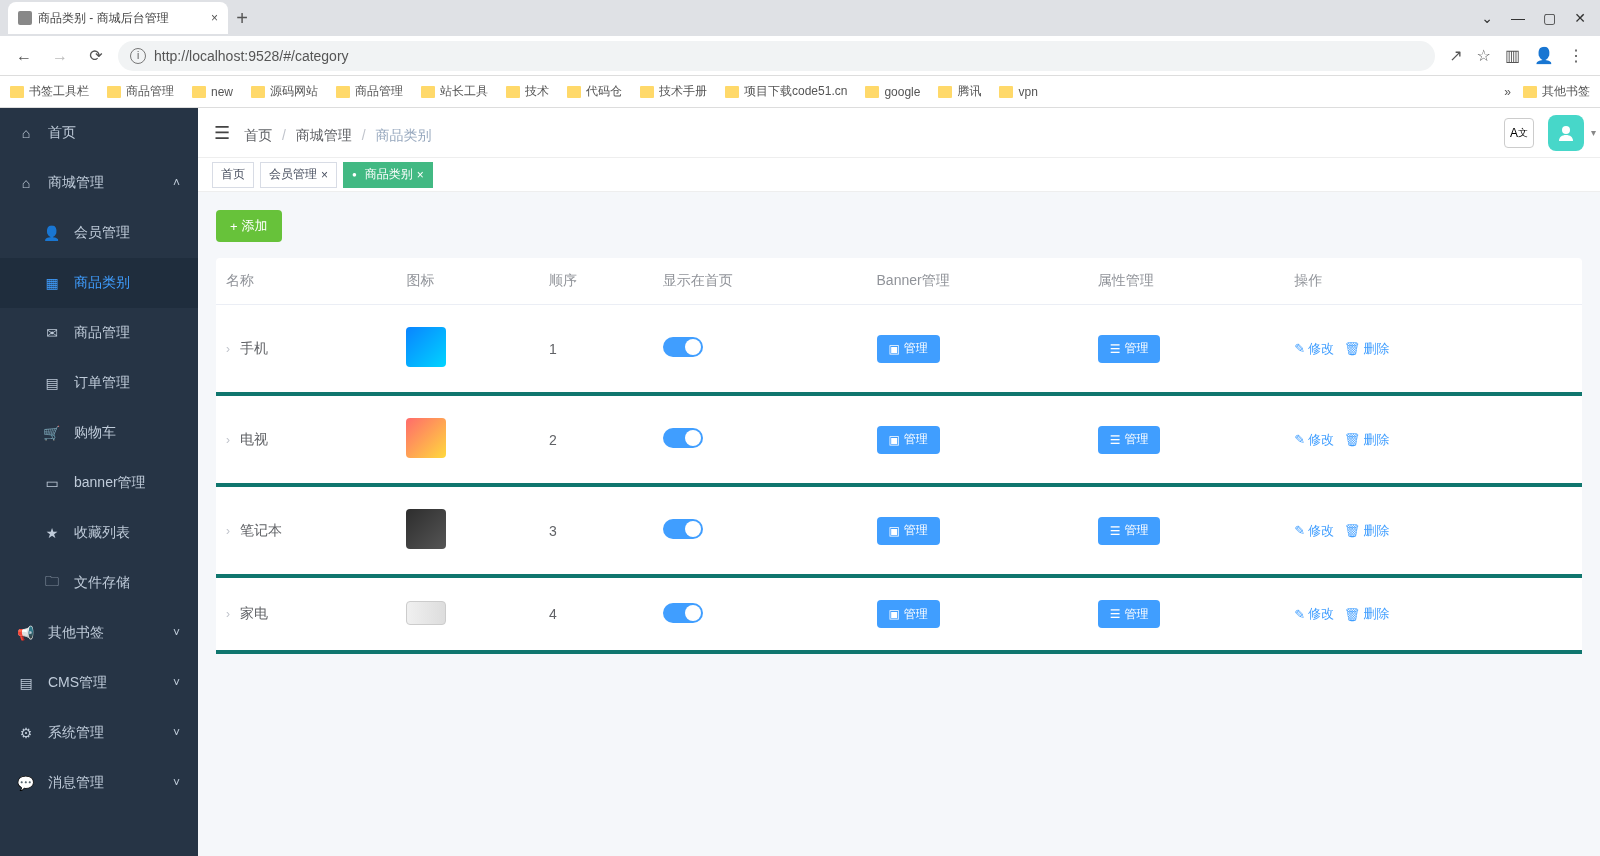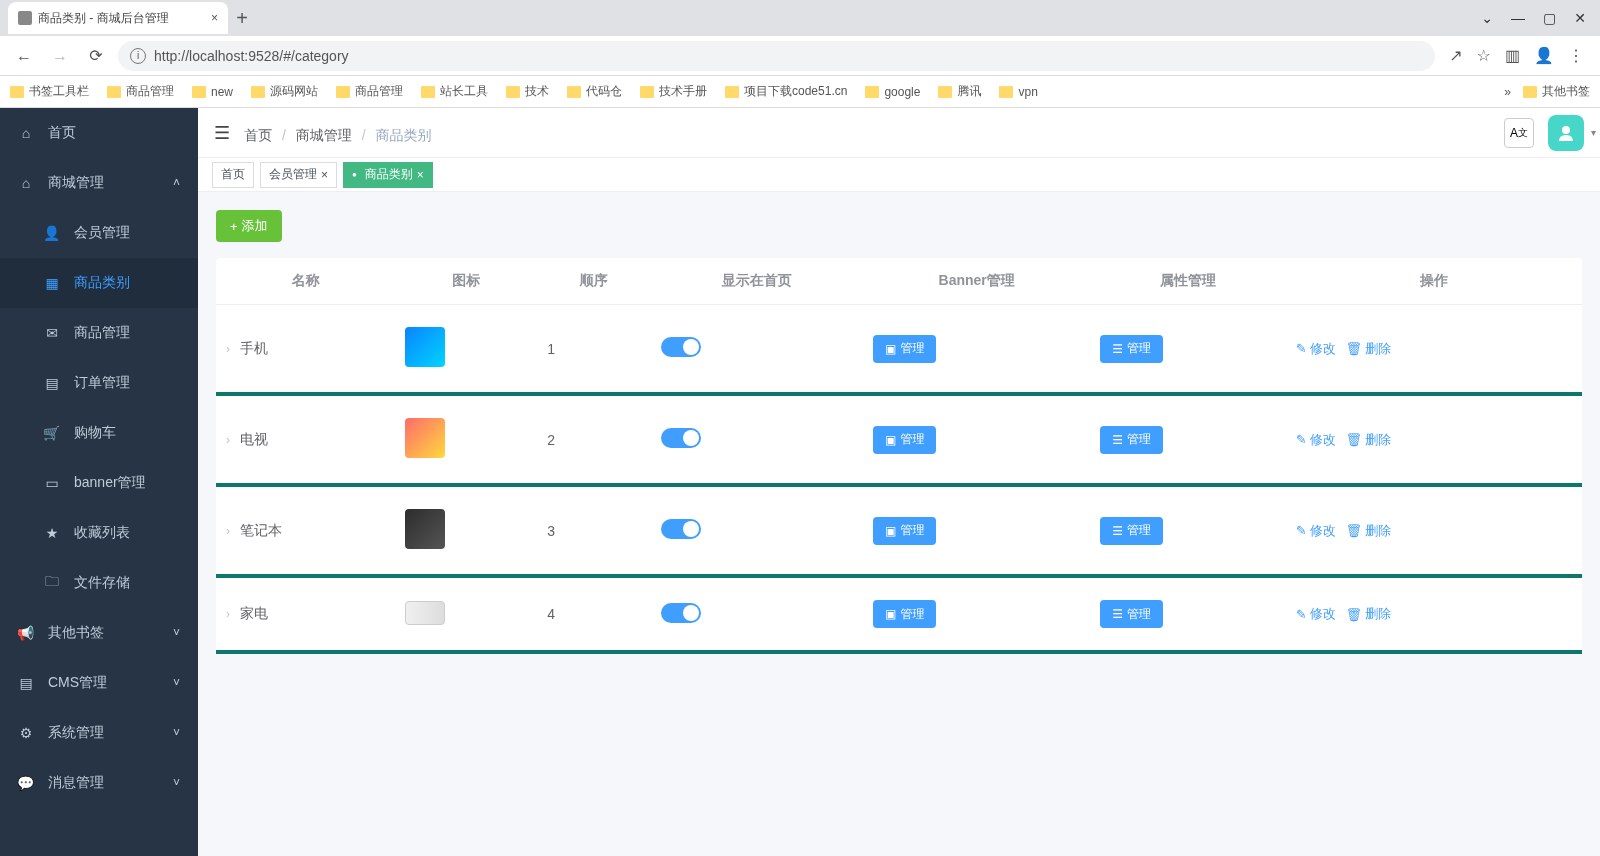--- a/index.html
+++ b/index.html
@@ -51,21 +51,21 @@
 .tag { display: inline-flex; align-items: center; height: 26px; padding: 0 8px; border: 1px solid #d8dce5; font-size: 12px; color: #495060; cursor: pointer; gap: 4px; background: #fff; }
 .tag.active { background: #42b983; color: #fff; border-color: #42b983; }
 .tag.active::before { content: "●"; font-size: 8px; margin-right: 4px; }
 .tag .x { font-size: 12px; }
 
 .content { padding: 18px; background: #f5f7fa; flex: 1; overflow: auto; }
 .card { background: #fff; border-radius: 4px; }
 .add-btn { display: inline-flex; align-items: center; gap: 4px; background: #67c23a; color: #fff; border: none; height: 32px; padding: 0 14px; border-radius: 4px; font-size: 13px; cursor: pointer; margin-bottom: 16px; }
 
 .table { width: 100%; border-collapse: collapse; font-size: 14px; color: #606266; }
-.table th { text-align: center; font-weight: 700; color: #909399; padding: 14px 10px; border-bottom: 1px solid #ebeef5; }
+.table th { text-align: left; font-weight: 400; color: #909399; padding: 14px 10px; border-bottom: 1px solid #ebeef5; }
 .table td { padding: 22px 10px; border-bottom: 4px solid #0f766e; vertical-align: middle; }
 .expand-arrow { color: #c0c4cc; cursor: pointer; margin-right: 10px; font-size: 12px; }
 .thumb { width: 40px; height: 40px; border-radius: 4px; display: inline-block; }
 .thumb.phone { background: linear-gradient(135deg,#0a84ff,#00d4ff); }
 .thumb.tv { background: linear-gradient(135deg,#ff6b6b,#ffd93d); }
 .thumb.laptop { background: linear-gradient(135deg,#2d2d2d,#555); }
 .thumb.appliance { background: linear-gradient(90deg,#f0f0f0,#ddd); border: 1px solid #ccc; height: 24px; }
 
 .switch { width: 40px; height: 20px; background: #409eff; border-radius: 10px; position: relative; display: inline-block; cursor: pointer; }
 .switch::after { content: ""; position: absolute; width: 16px; height: 16px; background: #fff; border-radius: 50%; top: 2px; right: 2px; }

